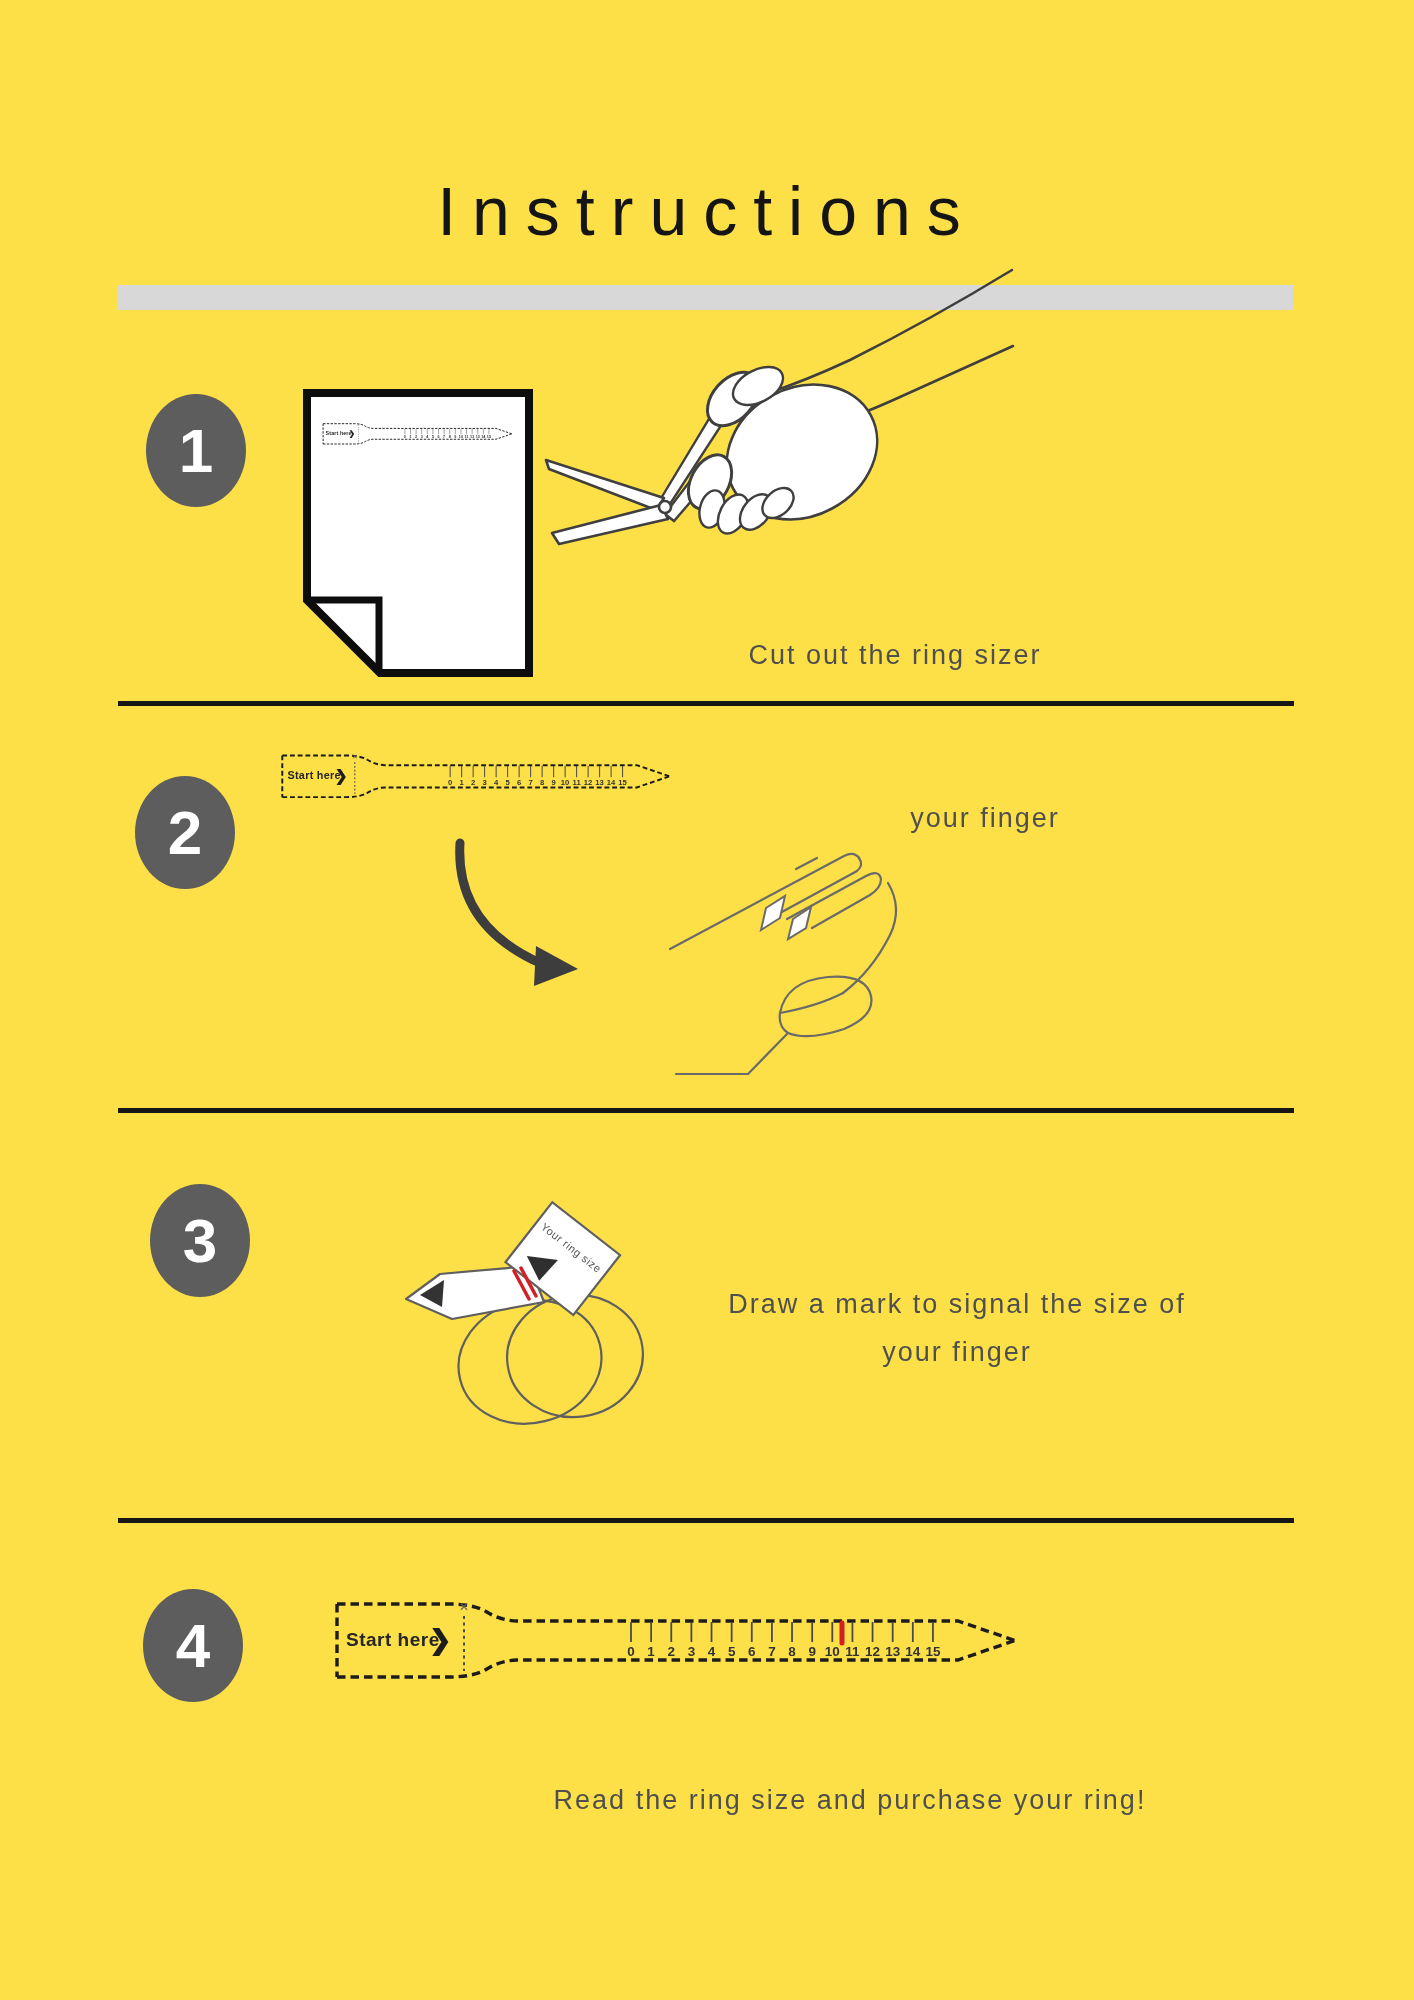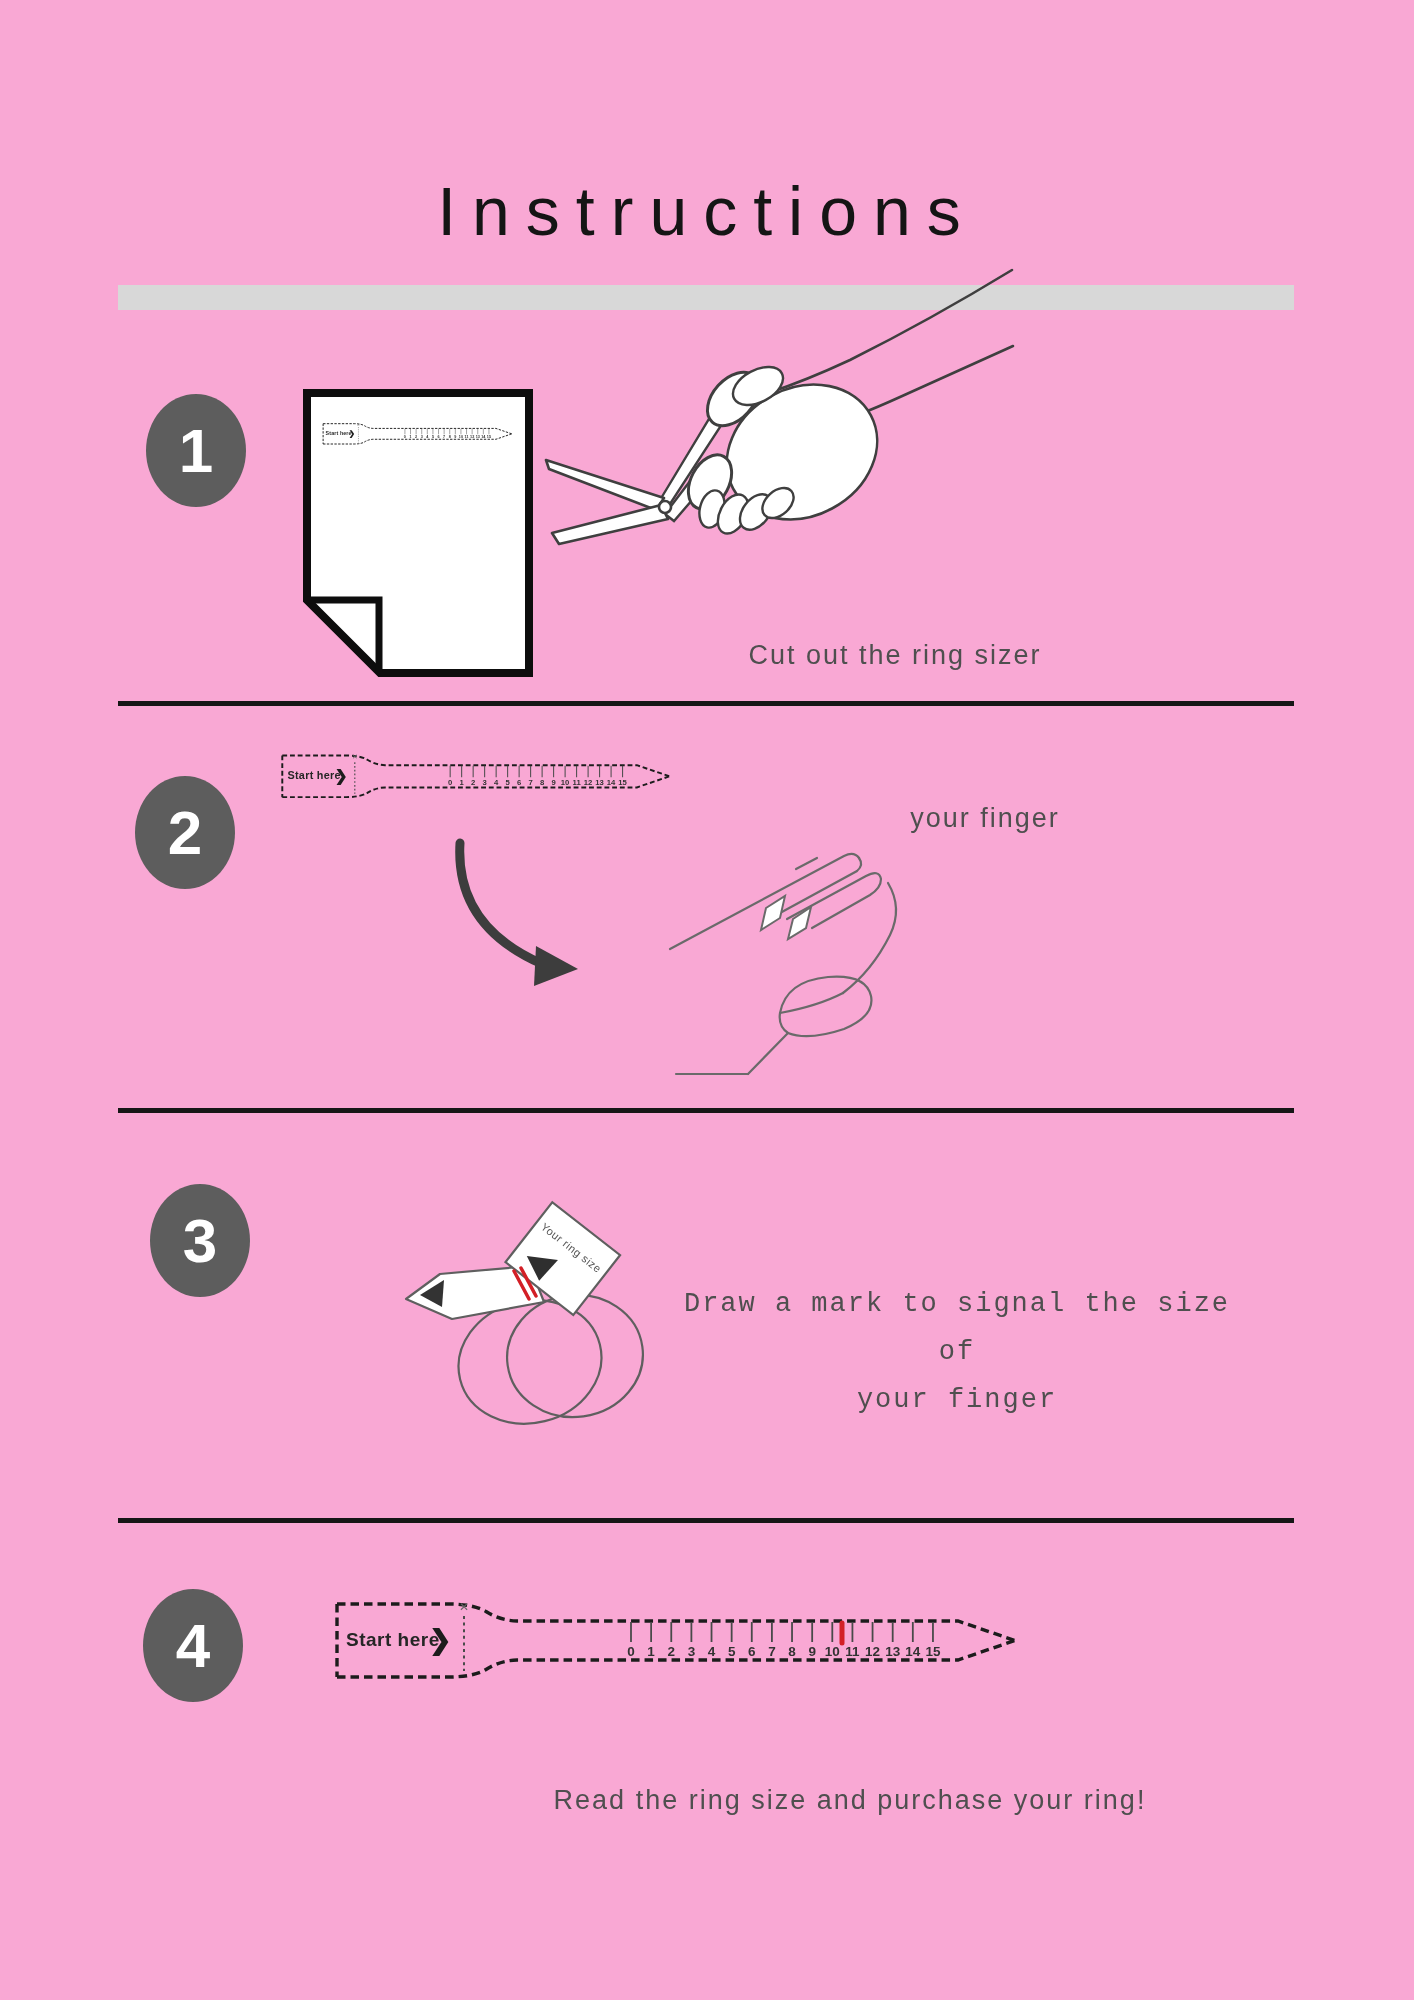--- a/index.html
+++ b/index.html
@@ -1,17 +1,17 @@
 <!DOCTYPE html>
 <html style="--badge: #5d5d5d; --divider: #161616; --graybar: #d8d8d8; --caption: #4f4f4f; --title: #151515; --red: #d31f26;"><head>
 <meta charset="utf-8">
 <style>
   html,body{margin:0;padding:0;background:#fff;}
   .page{
-    position:relative;width:1414px;height:2000px;background:#f9a8d4;
+    position:relative;width:1414px;height:2000px;background:#fde047;
     font-family:"Liberation Sans",sans-serif;overflow:hidden;margin:0 auto;
   }
   .title{
     position:absolute;left:0;top:172px;width:100%;text-align:center;
     font-size:68px;font-weight:400;letter-spacing:16px;color:var(--title,#151515);
   }
   .graybar{
     position:absolute;left:118px;top:285px;width:1176px;height:25px;
     background:var(--graybar,#d8d8d8);
   }
@@ -207,21 +207,21 @@
       <rect x="130" y="34" width="86" height="76" fill="#ffffff" stroke="#5f5f5f" stroke-width="2.2"></rect>
       <text x="173" y="62" text-anchor="middle" font-size="11" fill="#555555" letter-spacing="0.5">Your ring size</text>
       <polygon points="143,92 170,76 168,104" fill="#2f2f2f"></polygon>
     </g>
     <g stroke="var(--red,#d31f26)" stroke-width="3.5" stroke-linecap="round">
       <path d="M124,85 L139,113"></path>
       <path d="M131,82 L146,110"></path>
     </g>
   </svg>
 
-  <div class="caption" style="left:657px;top:1236px;width:600px;line-height:48px;font-family:Liberation Mono, monospace;">
+  <div class="caption" style="left:657px;top:1236px;width:600px;line-height:48px;">
     <div>Draw a mark to signal the size of</div>
     <div>your finger</div>
   </div>
 
   <div class="divider" style="top:1518px;"></div>
 
   <div class="badge" style="left:143px;top:1589px;">
     <span>4</span>
   </div>
 

